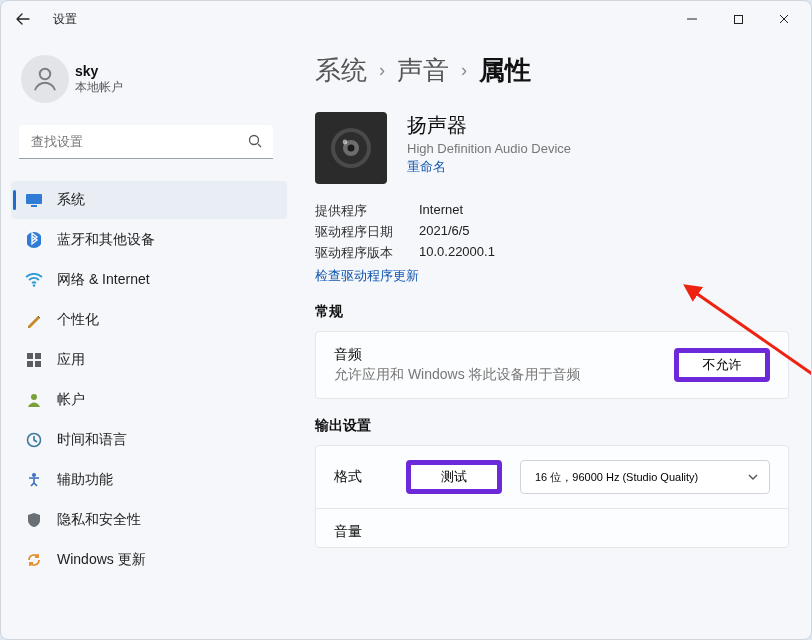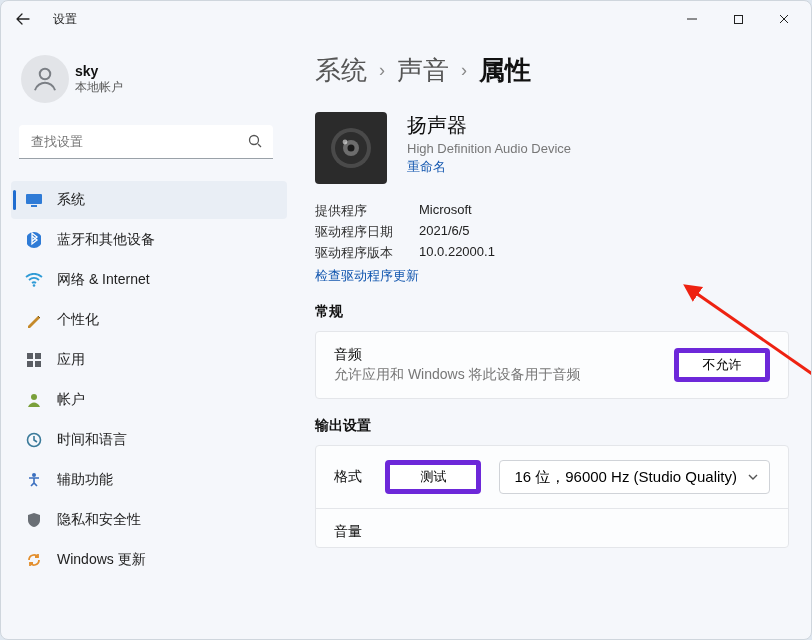--- a/index.html
+++ b/index.html
@@ -75,21 +75,21 @@
   .card-row + .card-row{border-top:1px solid var(--card-border);}
   .row-text{display:flex;flex-direction:column;gap:2px;}
   .row-title{font-size:14px;color:#111;}
   .row-sub{font-size:14px;color:#777;}
   .btn{
     background:#fff;border:5px solid #6d28d9;border-radius:4px;min-width:96px;height:34px;
     padding:0 20px;font-size:13px;cursor:pointer;display:flex;align-items:center;justify-content:center;
   }
   .dropdown{
     background:#fff;border:1px solid #d0d3d8;border-radius:4px;height:34px;min-width:250px;
-    padding:0 10px 0 14px;font-size:15px;display:flex;align-items:center;justify-content:space-between;gap:10px;cursor:pointer;
+    padding:0 10px 0 14px;font-size:11px;display:flex;align-items:center;justify-content:space-between;gap:10px;cursor:pointer;
   }
   .format-row{display:flex;align-items:center;gap:18px;}
   .volume-row{display:flex;align-items:center;gap:14px;}
   .slider-track{flex:1;height:4px;background:#d7dade;border-radius:2px;position:relative;}
   .arrow{position:absolute;left:390px;top:240px;pointer-events:none;}
 </style>
 </head>
 <body>
 
 <div class="window">
@@ -265,21 +265,21 @@
         </div>
         <div class="device-info">
           <span class="device-name">扬声器</span>
           <span class="device-sub">High Definition Audio Device</span>
           <span class="link">重命名</span>
         </div>
       </div>
 
       <div class="meta">
         <span class="label">提供程序</span>
-        <span>Microsoft</span>
+        <span>Internet</span>
         <span class="label">驱动程序日期</span>
         <span>2021/6/5</span>
         <span class="label">驱动程序版本</span>
         <span>10.0.22000.1</span>
       </div>
       <span class="link">检查驱动程序更新</span>
 
       <div class="section-title">常规</div>
 
       <div class="card">

